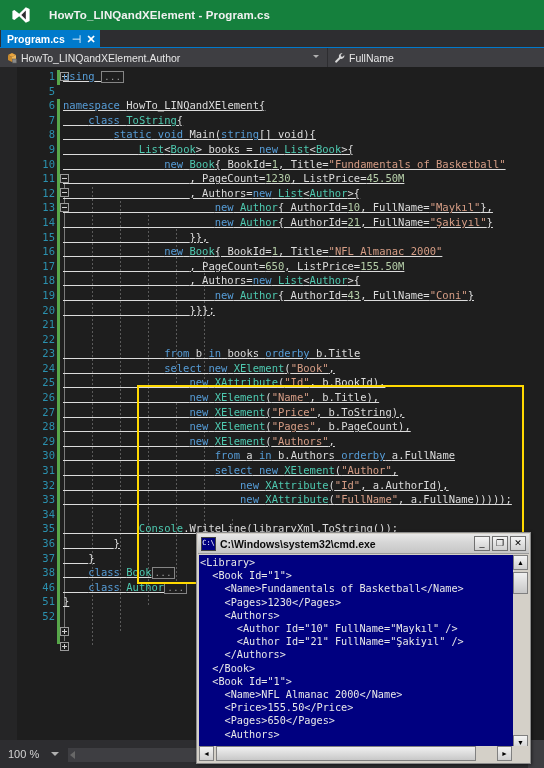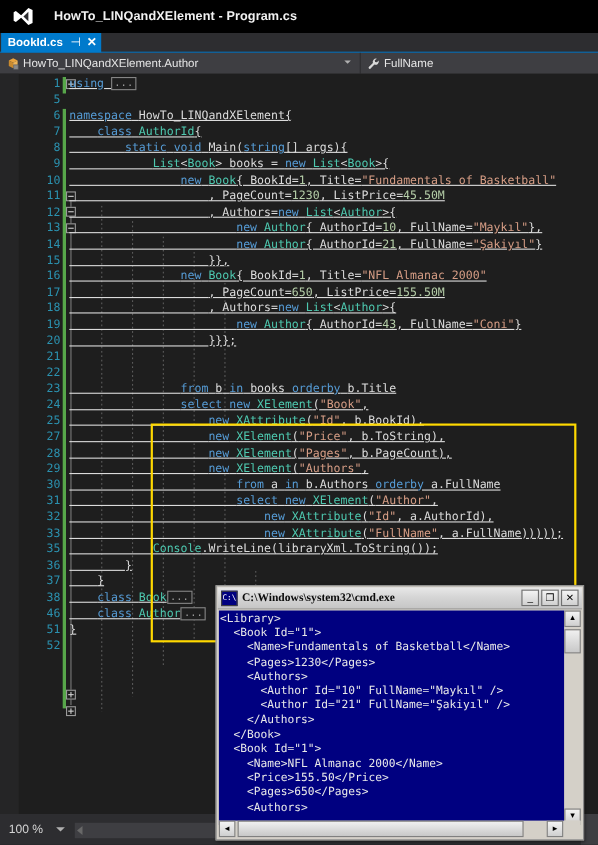--- a/index.html
+++ b/index.html
@@ -7,21 +7,21 @@
     width: 544px; height: 768px;
     background: #1a1a1a;
     font-family: "Liberation Sans", sans-serif;
     overflow: hidden;
   }
   #app { position: relative; width: 544px; height: 768px; background: #2d2d30; }
 
   
   .titlebar {
     position: absolute; left: 0; top: 0; width: 544px; height: 30px;
-    background: #000000; display: flex; align-items: center;
+    background: #15803d; display: flex; align-items: center;
   }
   .vs-logo { margin-left: 11px; width: 20px; height: 20px; position: relative; }
   .vs-logo svg { display: block; }
   .title-text {
     margin-left: 18px; color: #f1f1f1; font-size: 11.5px; font-weight: bold;
     letter-spacing: 0.1px;
   }
 
   
   .tabstrip {
@@ -164,21 +164,21 @@
     display: flex; align-items: center; border-bottom: 1px solid #9a9a9a;
   }
   .console-icon {
     margin-left: 3px; width: 15px; height: 14px; background: #000080;
     border: 1px solid #404040; display: flex; align-items: center; justify-content: center;
     color: #ffffff; font-size: 7px; font-family: "DejaVu Sans Mono", monospace;
     line-height: 1;
   }
   .console-title {
     margin-left: 4px; color: #0a0a0a; font-size: 10.5px; font-weight: bold;
-    font-family: Liberation Serif, serif;
+    font-family: Liberation Sans, sans-serif;
     text-align: right;
   }
   .winbtns { position: absolute; right: 3px; top: 2px; display: flex; gap: 2px; }
   .winbtn {
     width: 16px; height: 15px;
     background: linear-gradient(to bottom,#f4f4f4,#d0d0d0);
     border: 1px solid #707070;
     display: flex; align-items: center; justify-content: center;
     font-size: 9px; color: #000; font-family: "Liberation Sans", sans-serif;
     line-height: 1;
@@ -228,21 +228,21 @@
       <svg width="20" height="20" viewBox="0 0 20 20">
         <path d="M14.8 2.2 L18.6 4.0 L18.6 16.0 L14.8 17.8 L8.2 11.2 L3.4 14.9 L1.4 13.9 L1.4 6.1 L3.4 5.1 L8.2 8.8 Z" fill="#ffffff"></path>
         <path d="M14.8 5.6 L14.8 14.4 L10.3 10.0 Z" fill="#2d2d30"></path>
       </svg>
     </div>
     <div class="title-text">HowTo_LINQandXElement - Program.cs</div>
   </div>
 
   <div class="tabstrip">
     <div class="tab">
-      <span class="tab-label">BookId.cs</span>
+      <span class="tab-label">Program.cs</span>
       <span class="tab-pin">⊣</span>
       <span class="tab-close">✕</span>
     </div>
     <div class="tab-underline"></div>
   </div>
 
   <div class="navbar">
     <div class="nav-left">
       <span class="nav-icon">
         <svg width="12" height="12" viewBox="0 0 12 12">
@@ -286,46 +286,48 @@
     <div class="foldbox" style="top:107px;"></div>
     <div class="foldbox" style="top:121px;"></div>
     <div class="foldbox" style="top:136px;"></div>
     <div class="foldbox plus" style="top:560px;"></div>
     <div class="foldbox plus" style="top:575px;"></div>
 
     <div class="code-area" id="code-area">
         <div class="line"><span class="lnum">1</span><span class="ctext"><span class="kw">using</span> <span class="ellipsis-box">...</span></span></div>
         <div class="line"><span class="lnum">5</span><span class="ctext"></span></div>
         <div class="line"><span class="lnum">6</span><span class="ctext"><span class="kw">namespace</span> <span class="pl">HowTo_LINQandXElement{</span></span></div>
-        <div class="line"><span class="lnum">7</span><span class="ctext">    <span class="kw">class</span> <span class="typ">AuthorId</span><span class="pl">{</span></span></div>
-        <div class="line"><span class="lnum">8</span><span class="ctext">        <span class="kw">static</span> <span class="kw">void</span> <span class="pl">Main(</span><span class="kw">string</span><span class="pl">[] args){</span></span></div>
+        <div class="line"><span class="lnum">7</span><span class="ctext">    <span class="kw">class</span> <span class="typ">ToString</span><span class="pl">{</span></span></div>
+        <div class="line"><span class="lnum">8</span><span class="ctext">        <span class="kw">static</span> <span class="kw">void</span> <span class="pl">Main(</span><span class="kw">string</span><span class="pl">[] void){</span></span></div>
         <div class="line"><span class="lnum">9</span><span class="ctext">            <span class="typ">List</span><span class="pl">&lt;</span><span class="typ">Book</span><span class="pl">&gt; books = </span><span class="kw">new</span> <span class="typ">List</span><span class="pl">&lt;</span><span class="typ">Book</span><span class="pl">&gt;{</span></span></div>
         <div class="line"><span class="lnum">10</span><span class="ctext">                <span class="kw">new</span> <span class="typ">Book</span><span class="pl">{ BookId=</span><span class="num">1</span><span class="pl">, Title=</span><span class="str">"Fundamentals of Basketball"</span></span></div>
         <div class="line"><span class="lnum">11</span><span class="ctext">                    <span class="pl">, PageCount=</span><span class="num">1230</span><span class="pl">, ListPrice=</span><span class="num">45.50M</span></span></div>
         <div class="line"><span class="lnum">12</span><span class="ctext">                    <span class="pl">, Authors=</span><span class="kw">new</span> <span class="typ">List</span><span class="pl">&lt;</span><span class="typ">Author</span><span class="pl">&gt;{</span></span></div>
         <div class="line"><span class="lnum">13</span><span class="ctext">                        <span class="kw">new</span> <span class="typ">Author</span><span class="pl">{ AuthorId=</span><span class="num">10</span><span class="pl">, FullName=</span><span class="str">"Maykıl"</span><span class="pl">},</span></span></div>
         <div class="line"><span class="lnum">14</span><span class="ctext">                        <span class="kw">new</span> <span class="typ">Author</span><span class="pl">{ AuthorId=</span><span class="num">21</span><span class="pl">, FullName=</span><span class="str">"Şakiyıl"</span><span class="pl">}</span></span></div>
         <div class="line"><span class="lnum">15</span><span class="ctext">                    <span class="pl">}},</span></span></div>
         <div class="line"><span class="lnum">16</span><span class="ctext">                <span class="kw">new</span> <span class="typ">Book</span><span class="pl">{ BookId=</span><span class="num">1</span><span class="pl">, Title=</span><span class="str">"NFL Almanac 2000"</span></span></div>
         <div class="line"><span class="lnum">17</span><span class="ctext">                    <span class="pl">, PageCount=</span><span class="num">650</span><span class="pl">, ListPrice=</span><span class="num">155.50M</span></span></div>
         <div class="line"><span class="lnum">18</span><span class="ctext">                    <span class="pl">, Authors=</span><span class="kw">new</span> <span class="typ">List</span><span class="pl">&lt;</span><span class="typ">Author</span><span class="pl">&gt;{</span></span></div>
         <div class="line"><span class="lnum">19</span><span class="ctext">                        <span class="kw">new</span> <span class="typ">Author</span><span class="pl">{ AuthorId=</span><span class="num">43</span><span class="pl">, FullName=</span><span class="str">"Coni"</span><span class="pl">}</span></span></div>
         <div class="line"><span class="lnum">20</span><span class="ctext">                    <span class="pl">}}};</span></span></div>
         <div class="line"><span class="lnum">21</span><span class="ctext"></span></div>
         <div class="line"><span class="lnum">22</span></div>
         <div class="line"><span class="lnum">23</span><span class="ctext">                <span class="lnq">from</span> <span class="pl">b</span> <span class="lnq">in</span> <span class="pl">books</span> <span class="lnq">orderby</span> <span class="pl">b.Title</span></span></div>
         <div class="line"><span class="lnum">24</span><span class="ctext">                <span class="lnq">select</span> <span class="kw">new</span> <span class="typ">XElement</span><span class="pl">(</span><span class="str">"Book"</span><span class="pl">,</span></span></div>
         <div class="line"><span class="lnum">25</span><span class="ctext">                    <span class="kw">new</span> <span class="typ">XAttribute</span><span class="pl">(</span><span class="str">"Id"</span><span class="pl">, b.BookId),</span></span></div>
+        <div class="line"><span class="lnum">26</span><span class="ctext">                    <span class="kw">new</span> <span class="typ">XElement</span><span class="pl">(</span><span class="str">"Name"</span><span class="pl">, b.Title),</span></span></div>
         <div class="line"><span class="lnum">27</span><span class="ctext">                    <span class="kw">new</span> <span class="typ">XElement</span><span class="pl">(</span><span class="str">"Price"</span><span class="pl">, b.ToString),</span></span></div>
         <div class="line"><span class="lnum">28</span><span class="ctext">                    <span class="kw">new</span> <span class="typ">XElement</span><span class="pl">(</span><span class="str">"Pages"</span><span class="pl">, b.PageCount),</span></span></div>
         <div class="line"><span class="lnum">29</span><span class="ctext">                    <span class="kw">new</span> <span class="typ">XElement</span><span class="pl">(</span><span class="str">"Authors"</span><span class="pl">,</span></span></div>
         <div class="line"><span class="lnum">30</span><span class="ctext">                        <span class="lnq">from</span> <span class="pl">a</span> <span class="lnq">in</span> <span class="pl">b.Authors</span> <span class="lnq">orderby</span> <span class="pl">a.FullName</span></span></div>
         <div class="line"><span class="lnum">31</span><span class="ctext">                        <span class="lnq">select</span> <span class="kw">new</span> <span class="typ">XElement</span><span class="pl">(</span><span class="str">"Author"</span><span class="pl">,</span></span></div>
         <div class="line"><span class="lnum">32</span><span class="ctext">                            <span class="kw">new</span> <span class="typ">XAttribute</span><span class="pl">(</span><span class="str">"Id"</span><span class="pl">, a.AuthorId),</span></span></div>
         <div class="line"><span class="lnum">33</span><span class="ctext">                            <span class="kw">new</span> <span class="typ">XAttribute</span><span class="pl">(</span><span class="str">"FullName"</span><span class="pl">, a.FullName)))));</span></span></div>
+        <div class="line"><span class="lnum">34</span><span class="ctext"></span></div>
         <div class="line"><span class="lnum">35</span><span class="ctext">            <span class="typ">Console</span><span class="pl">.WriteLine(libraryXml.ToString());</span></span></div>
         <div class="line"><span class="lnum">36</span><span class="ctext">        <span class="pl">}</span></span></div>
         <div class="line"><span class="lnum">37</span><span class="ctext">    <span class="pl">}</span></span></div>
         <div class="line"><span class="lnum">38</span><span class="ctext">    <span class="kw">class</span> <span class="typ">Book</span><span class="ellipsis-box">...</span></span></div>
         <div class="line"><span class="lnum">46</span><span class="ctext">    <span class="kw">class</span> <span class="typ">Author</span><span class="ellipsis-box">...</span></span></div>
         <div class="line"><span class="lnum">51</span><span class="ctext"><span class="pl">}</span></span></div>
         <div class="line"><span class="lnum">52</span><span class="ctext"></span></div>
       </div>
 
     <div class="highlight-box"></div>

